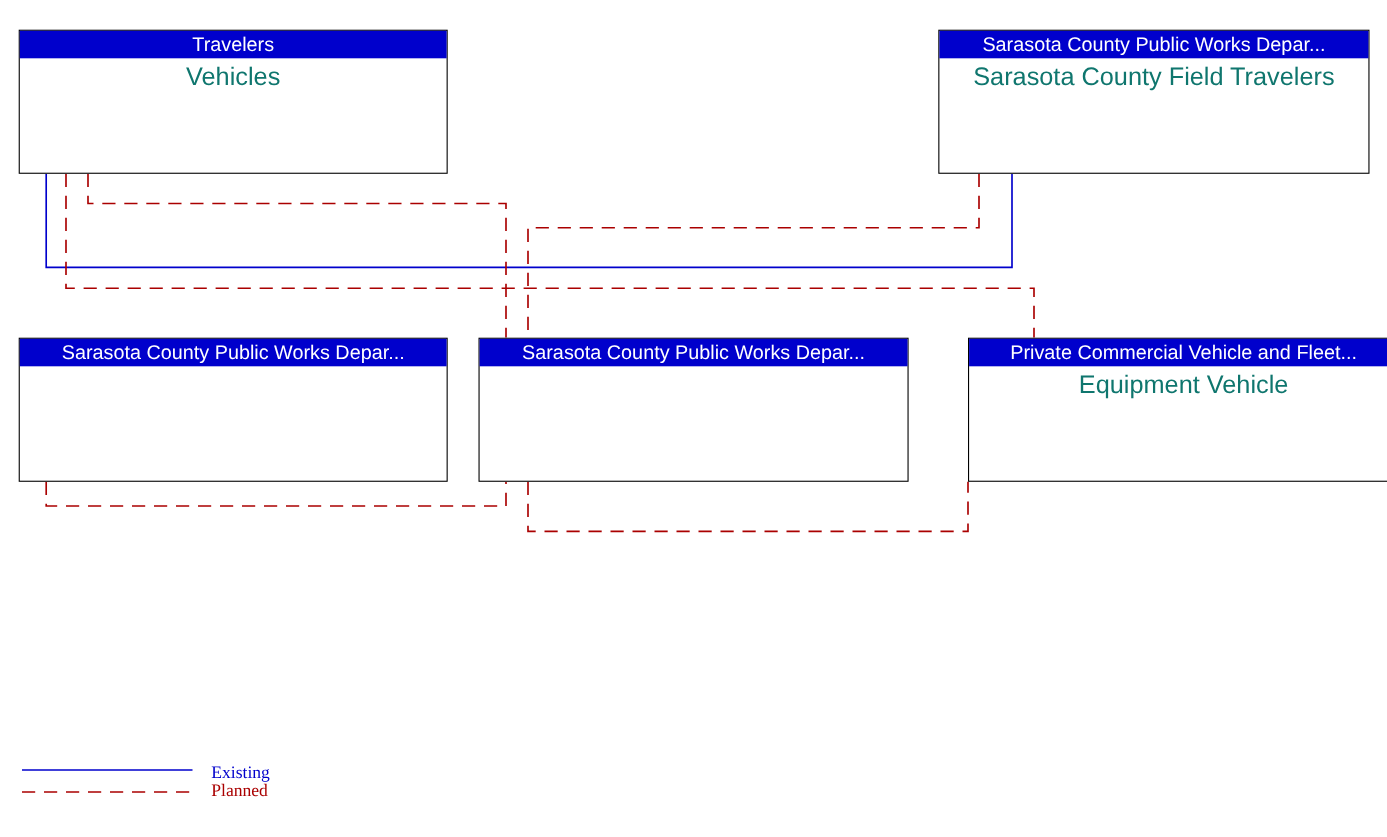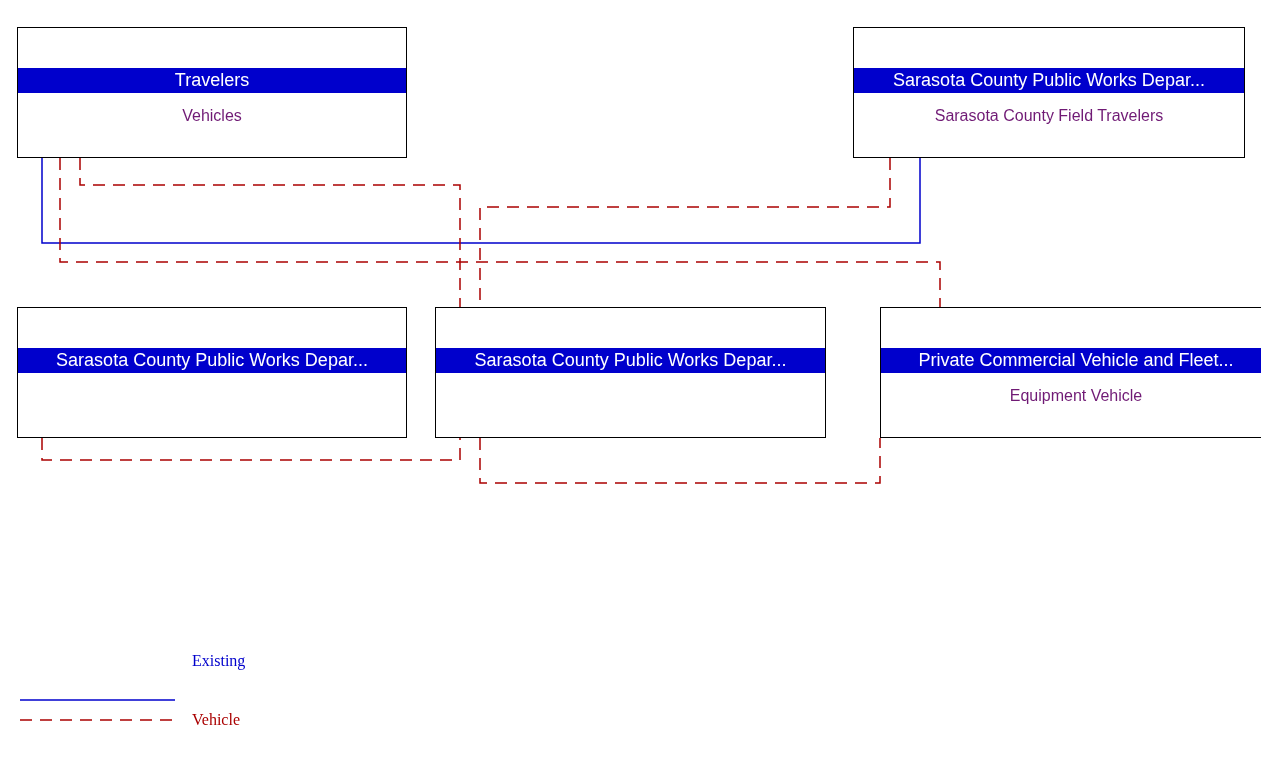--- a/index.html
+++ b/index.html
@@ -25,27 +25,26 @@
   .node-header {
     background: #0000cc;
     color: #fff;
     font-size: 18px;
     text-align: center;
     padding: 2px 4px;
     white-space: nowrap;
     overflow: hidden;
     text-overflow: ellipsis;
     box-sizing: border-box;
-    margin-top: 40px;
   }
   .node-body {
-    color: #701a75;
-    font-size: 16px;
+    color: #0f766e;
+    font-size: 23px;
     text-align: center;
-    padding: 14px 4px;
+    padding: 3px 4px;
     box-sizing: border-box;
   }
   svg.edges {
     position: absolute;
     left: 0; top: 0;
     width: 1261px;
     height: 761px;
     pointer-events: none;
   }
   .legend {
@@ -96,16 +95,16 @@
 
   <div class="node" style="left:880px; top:307px; width:392px; height:131px;">
     <div class="node-header">Private Commercial Vehicle and Fleet...</div>
     <div class="node-body">Equipment Vehicle</div>
   </div>
 
   <svg class="edges" style="pointer-events:none;">
     <line x1="20" y1="700" x2="175" y2="700" stroke="#0000cc" stroke-width="1.5"></line>
     <line x1="20" y1="720" x2="175" y2="720" stroke="#aa0000" stroke-width="1.5" stroke-dasharray="12 8"></line>
   </svg>
-  <div class="legend legend-existing" style="left:192px; top:652px;">Existing</div>
-  <div class="legend legend-planned" style="left:192px; top:711px;">Vehicle</div>
+  <div class="legend legend-existing" style="left:192px; top:694px;">Existing</div>
+  <div class="legend legend-planned" style="left:192px; top:711px;">Planned</div>
 
 </div>
 
 </body></html>

